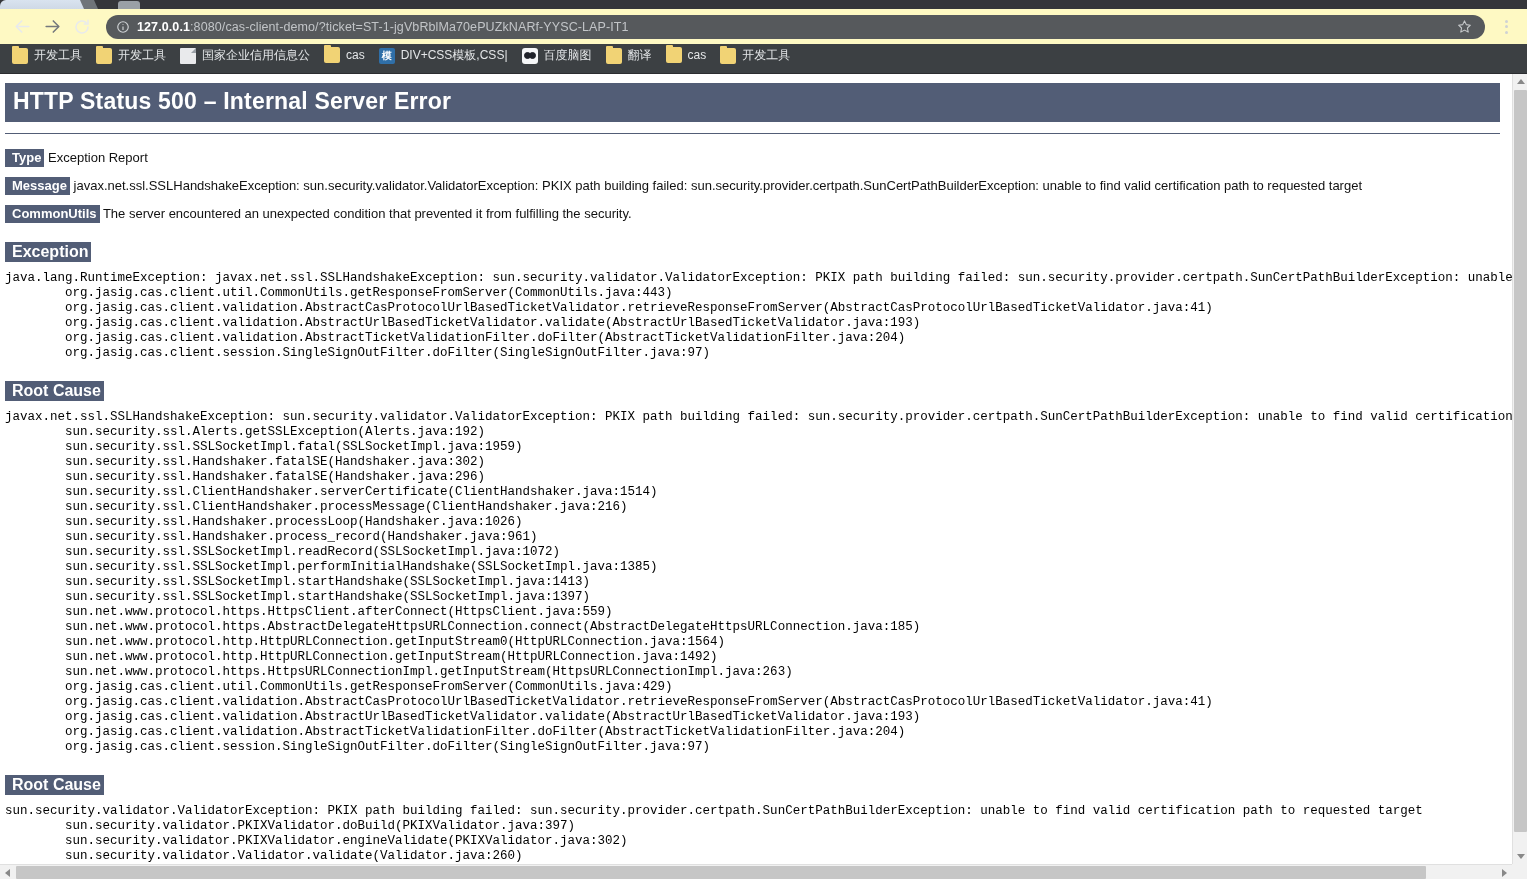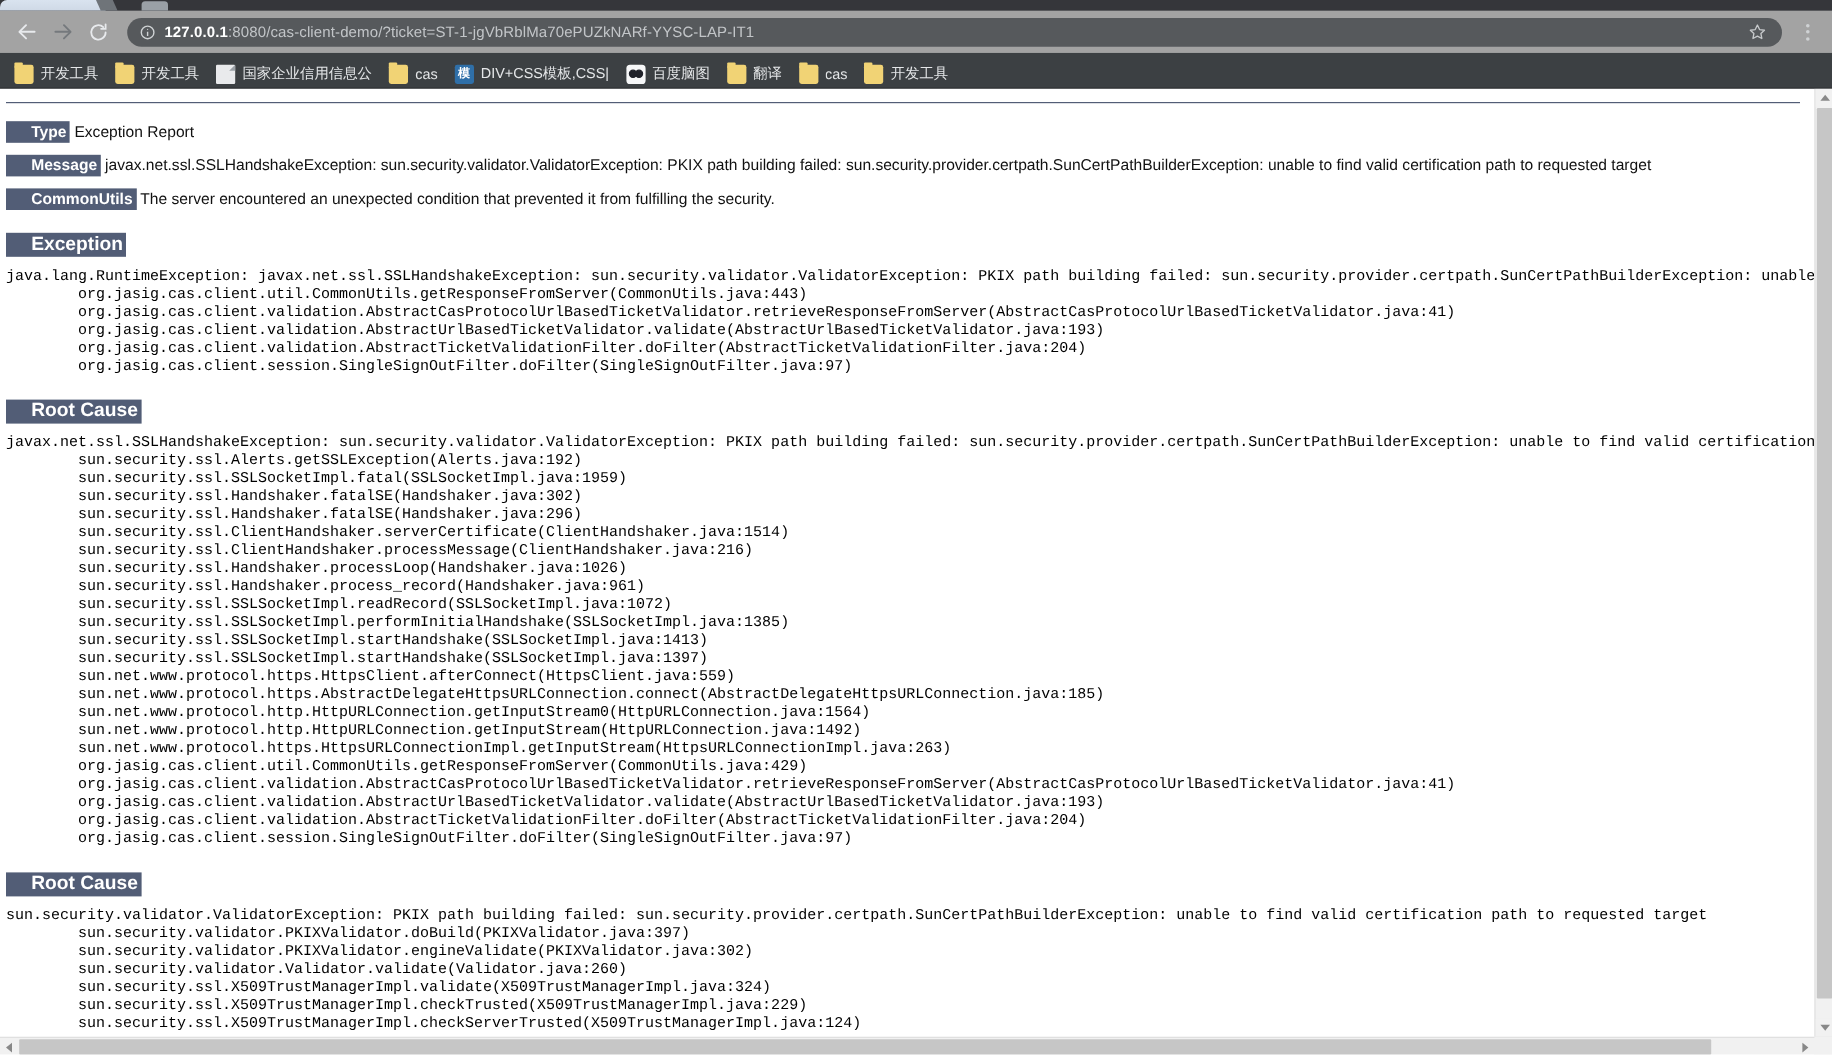--- a/index.html
+++ b/index.html
@@ -36,21 +36,21 @@
   }
   .tabstrip .tab-mini {
     position: absolute; left: 118px; top: 1px;
     width: 22px; height: 8px;
     background: #9aa0a6;
     border-top-left-radius: 3px; border-top-right-radius: 3px;
   }
 
   .toolbar {
     height: 35px;
-    background: #a3a3a3;
+    background: #fef9c3;
     display: flex;
     align-items: center;
     padding: 0 8px;
     gap: 2px;
     text-align: center;
   }
   .nav-btn {
     width: 28px; height: 28px;
     display: flex; align-items: center; justify-content: center;
     border-radius: 50%;
@@ -104,21 +104,21 @@
   }
   .menu-btn i {
     width: 3px; height: 3px; border-radius: 50%;
     background: #cfd2d4; display: block;
   }
 
   .bookmarks {
     height: 30px;
     background: #3c4043;
     display: flex;
-    align-items: flex-end;
+    align-items: flex-start;
     padding: 0 6px;
     gap: 0px;
     overflow: hidden;
     border-bottom: 1px solid #2b2d30;
   }
   .bm {
     display: flex; align-items: center;
     gap: 6px;
     padding: 3px 8px 3px 6px;
     border-radius: 3px;
@@ -213,21 +213,21 @@
     color: #111;
     margin: 0 0 0 5px;
     padding: 6px 0 7px 0;
     line-height: 15px;
     white-space: nowrap;
   }
   .lbl {
     background: #525D76;
     color: #ffffff;
     font-weight: 700;
-    padding: 1px 3px 2px 21px;
+    padding: 1px 3px 2px 7px;
   }
   .sec-head {
     font-size: 16px;
     margin: 8px 0 0 5px;
     padding: 7px 0 8px 0;
   }
   pre.trace {
     font-family: "Liberation Mono", "DejaVu Sans Mono", monospace;
     font-size: 12.5px;
     line-height: 15px;
@@ -385,20 +385,21 @@
     </div>
     <div class="bm">
       <span class="ico ico-folder"></span>
       <span class="bm-label">开发工具</span>
     </div>
   </div>
 
   <div class="viewport">
     <div class="page">
 
+      <div class="err-banner">HTTP Status 500 – Internal Server Error</div>
       <hr class="rule">
 
       <p class="para">
         <span class="lbl">Type</span>
         <span>Exception Report</span>
       </p>
 
       <p class="para">
         <span class="lbl">Message</span>
         <span>javax.net.ssl.SSLHandshakeException: sun.security.validator.ValidatorException: PKIX path building failed: sun.security.provider.certpath.SunCertPathBuilderException: unable to find valid certification path to requested target</span>

